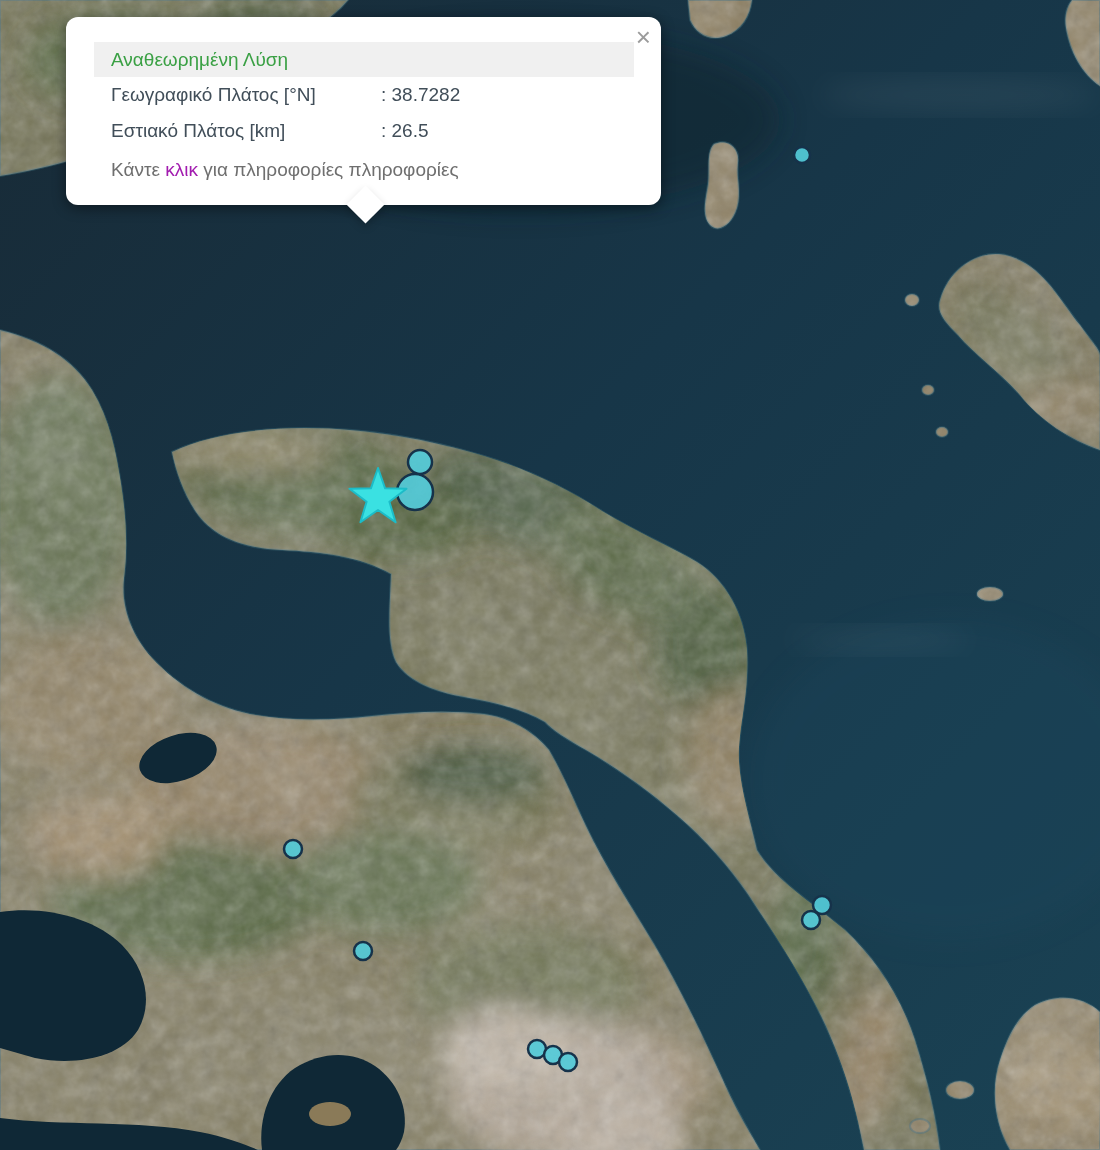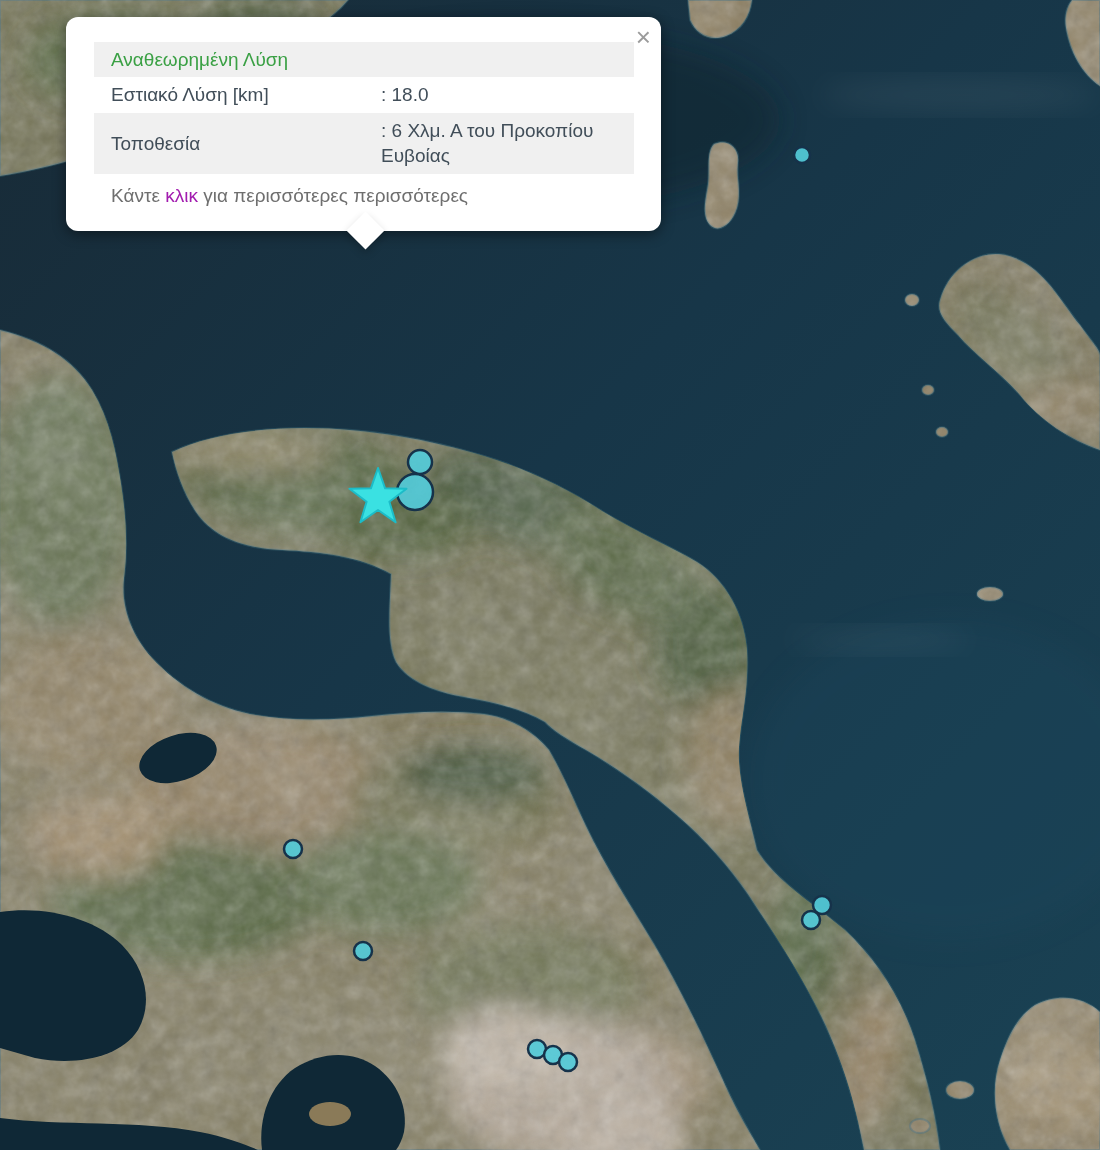--- a/index.html
+++ b/index.html
@@ -187,27 +187,27 @@
   <div class="popup">
     <div class="popup-tip"></div>
     <span class="popup-close">×</span>
     <div class="popup-content">
       <table class="details">
         <tbody>
             <tr class="shaded">
           <th class="popup-title" colspan="2">Αναθεωρημένη Λύση</th>
         </tr>
         <tr>
-          <td class="lbl">Εστιακό Λύση [km]</td>
-          <td>: 18.0</td>
+          <td class="lbl">Γεωγραφικό Πλάτος [°N]</td>
+          <td>: 38.7282</td>
         </tr>
-        <tr class="shaded">
-          <td class="lbl">Τοποθεσία</td>
-          <td>: 6 Χλμ. Α του Προκοπίου Ευβοίας</td>
+        <tr>
+          <td class="lbl">Εστιακό Πλάτος [km]</td>
+          <td>: 26.5</td>
         </tr>
       </tbody>
         </table>
       <div class="popup-footer">
-        <span>Κάντε </span><a>κλικ</a><span> για περισσότερες περισσότερες</span>
+        <span>Κάντε </span><a>κλικ</a><span> για πληροφορίες πληροφορίες</span>
       </div>
     </div>
   </div>
 </div>
 
 </body></html>

